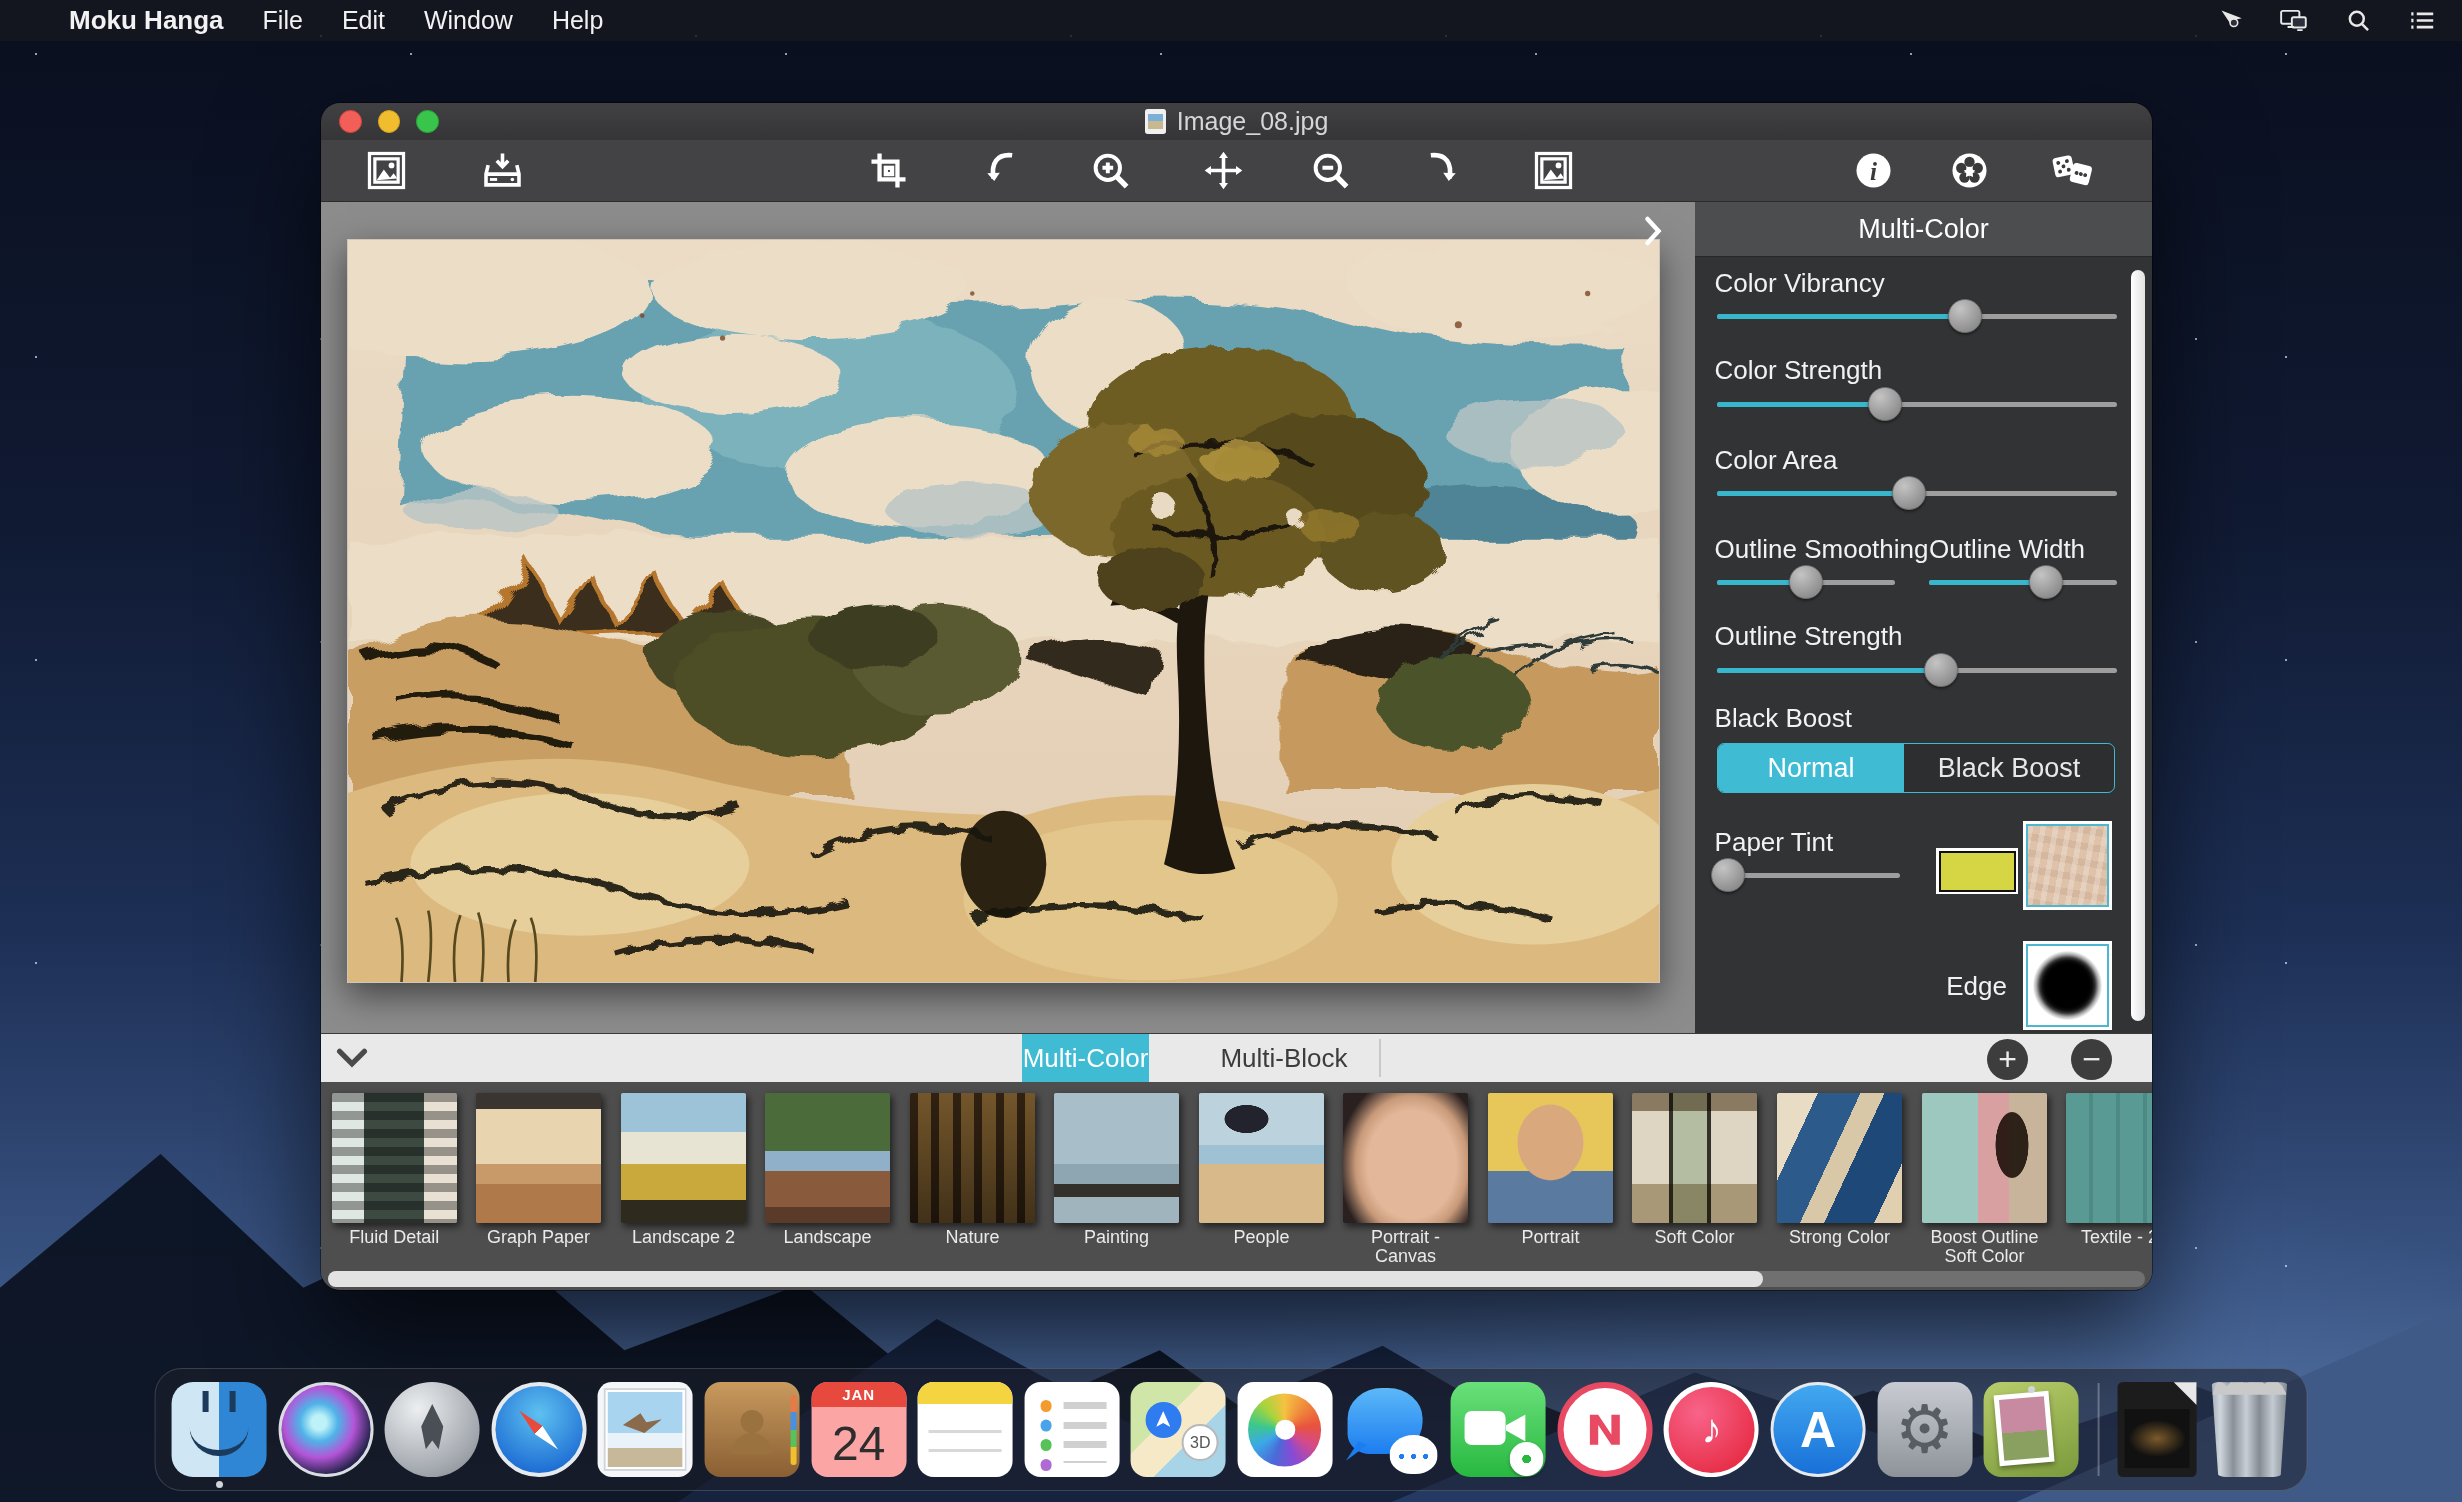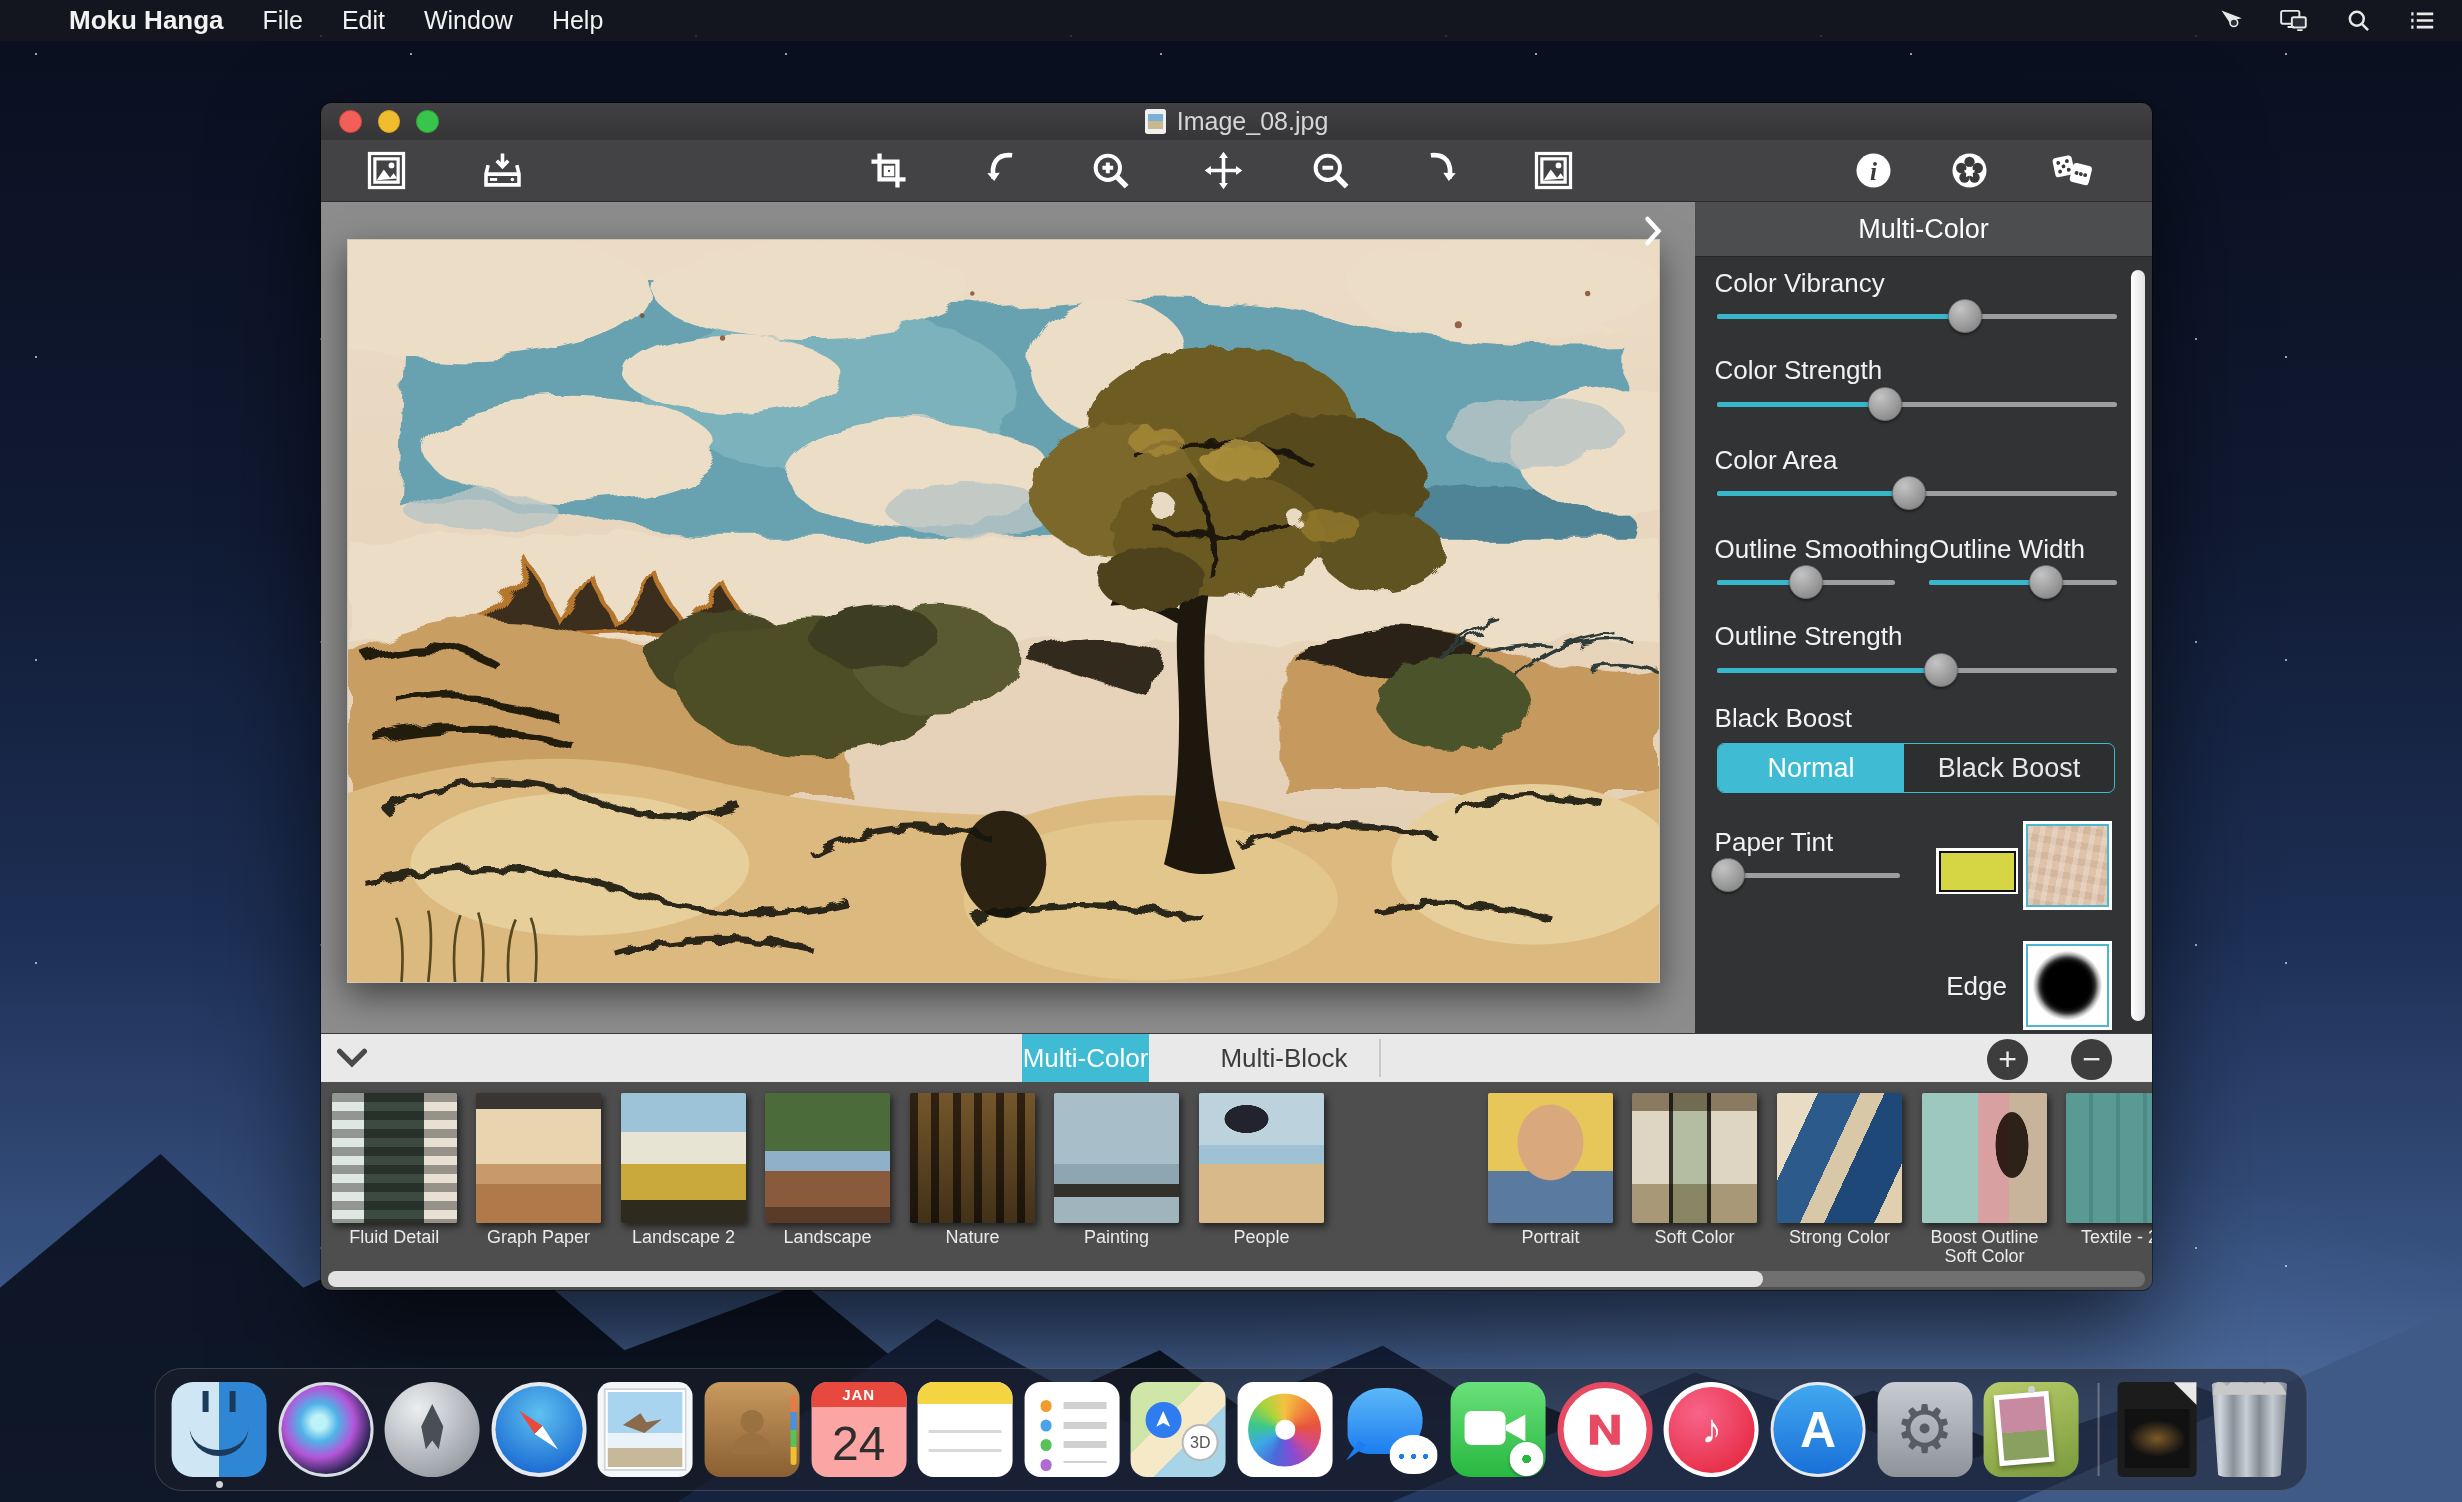--- a/index.html
+++ b/index.html
@@ -25,21 +25,21 @@
     background:rgba(22,24,32,.85);display:flex;align-items:center;color:#f2f2f2;}
   .mb-left{display:flex;align-items:center;gap:39px;padding-left:30px;}
   .apple{font-size:25px;line-height:41px;}
   .mb-app{font-weight:bold;font-size:26px;}
   .mb-item{font-size:25px;}
   .mb-right{margin-left:auto;display:flex;align-items:center;gap:34px;padding-right:25px;}
   .mb-ic{width:30px;height:30px;display:flex;align-items:center;justify-content:center;}
 
   
   .window{position:absolute;left:321px;top:103px;width:1831px;height:1187px;z-index:10;
-    border-radius:10px;overflow:hidden;box-shadow:0 45px 107px rgba(0,0,0,.65),0 0 0 0.9px rgba(0,0,0,.45);}
+    border-radius:19px;overflow:hidden;box-shadow:0 45px 107px rgba(0,0,0,.65),0 0 0 0.9px rgba(0,0,0,.45);}
   .titlebar{height:37px;background:linear-gradient(#414143,#353537);display:flex;align-items:center;position:relative;}
   .tl{width:20.5px;height:20.5px;border-radius:50%;margin-left:16px;}
   .tl:first-child{margin-left:18px;}
   .tl.red{background:#f25f58;border:0.9px solid #d0443e;}
   .tl.yel{background:#f0bd2e;border:0.9px solid #d3a023;}
   .tl.grn{background:#39c54b;border:0.9px solid #2aa53a;}
   .wtitle{position:absolute;left:0;right:0;text-align:center;color:#d6d6d6;font-size:25px;display:flex;justify-content:center;align-items:center;gap:10.7px;}
   .doc-ic{width:21.4px;height:25px;background:#f0f0f0;border-radius:2.7px;position:relative;display:inline-block;}
   .doc-ic::after{content:"";position:absolute;inset:5.4px 3.6px;background:linear-gradient(#7ab0d8 45%,#c8b890 45%);}
 
@@ -579,20 +579,24 @@
         <div class="pname">Nature</div>
       </div>
     <div class="pset" style="left:733px">
         <div class="pth p6"></div>
         <div class="pname">Painting</div>
       </div>
     <div class="pset" style="left:878px">
         <div class="pth p7"></div>
         <div class="pname">People</div>
       </div>
+    <div class="pset" style="left:1022px">
+        <div class="pth p8"></div>
+        <div class="pname">Portrait - Canvas</div>
+      </div>
     <div class="pset" style="left:1167px">
         <div class="pth p9"></div>
         <div class="pname">Portrait</div>
       </div>
     <div class="pset" style="left:1311px">
         <div class="pth p10"></div>
         <div class="pname">Soft Color</div>
       </div>
     <div class="pset" style="left:1456px">
         <div class="pth p11"></div>

